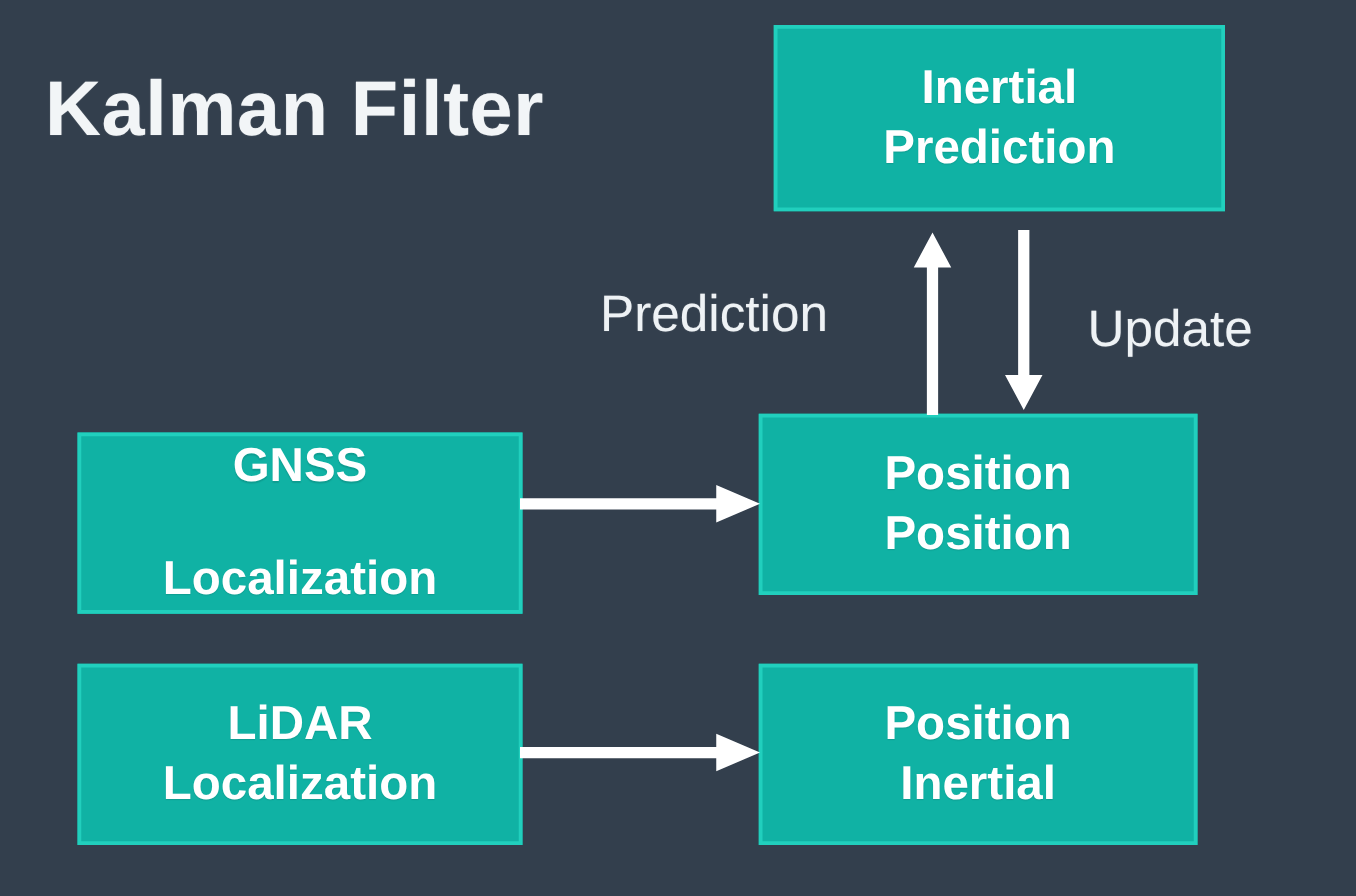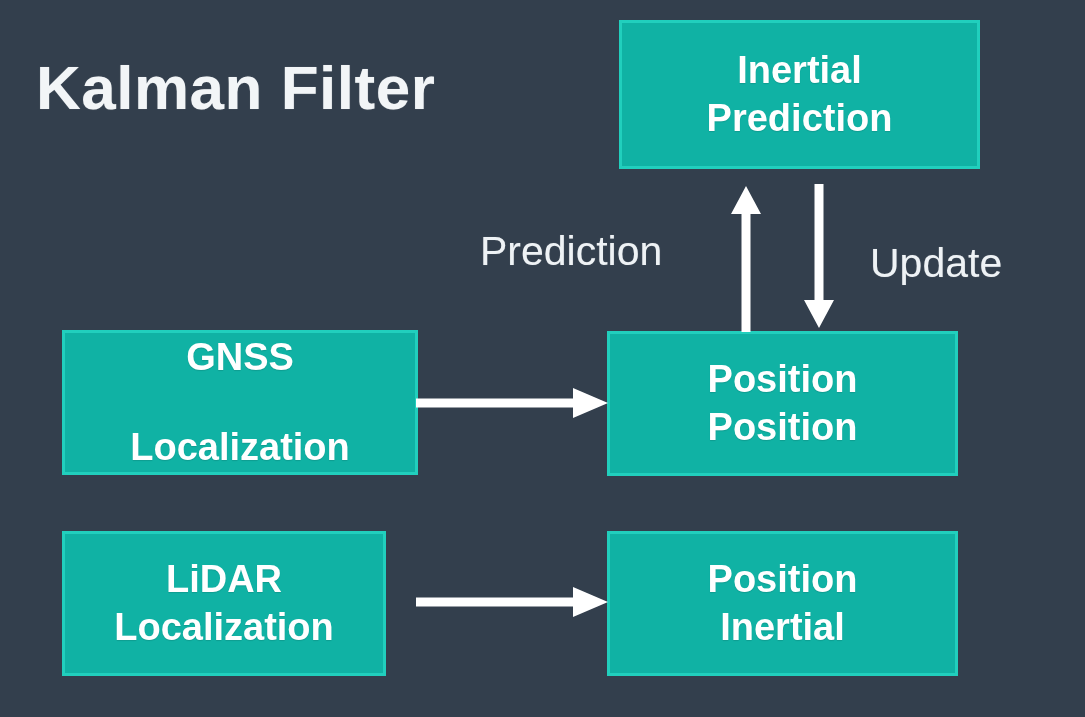--- a/index.html
+++ b/index.html
@@ -46,23 +46,23 @@
     color: #ffffff;
     font-weight: bold;
     font-size: 38px;
     line-height: 1.24;
     text-align: center;
     text-shadow: 0 1px 1px rgba(0,0,0,0.12);
   }
   .node .line2 { display: block; }
 
   #node-inertial  { left: 607px; top: 20px;  width: 361px; height: 149px; margin-left: 12px; }
-  #node-gnss      { left: 62px;  top: 330px; width: 356px; height: 145px; gap: 42px; }
+  #node-gnss      { left: 62px;  top: 346px; width: 356px; height: 145px; gap: 42px; }
   #node-posvel    { left: 607px; top: 331px; width: 351px; height: 145px; }
-  #node-lidar     { left: 62px;  top: 531px; width: 324px; height: 145px; }
+  #node-lidar     { left: 62px;  top: 531px; width: 356px; height: 145px; }
   #node-poshead   { left: 607px; top: 531px; width: 351px; height: 145px; }
 
   
   .edge-label {
     position: absolute;
     font-size: 41px;
     font-weight: 300;
     color: #eef2f5;
     white-space: nowrap;
     text-shadow: 0 0 1px rgba(255,255,255,0.3);

